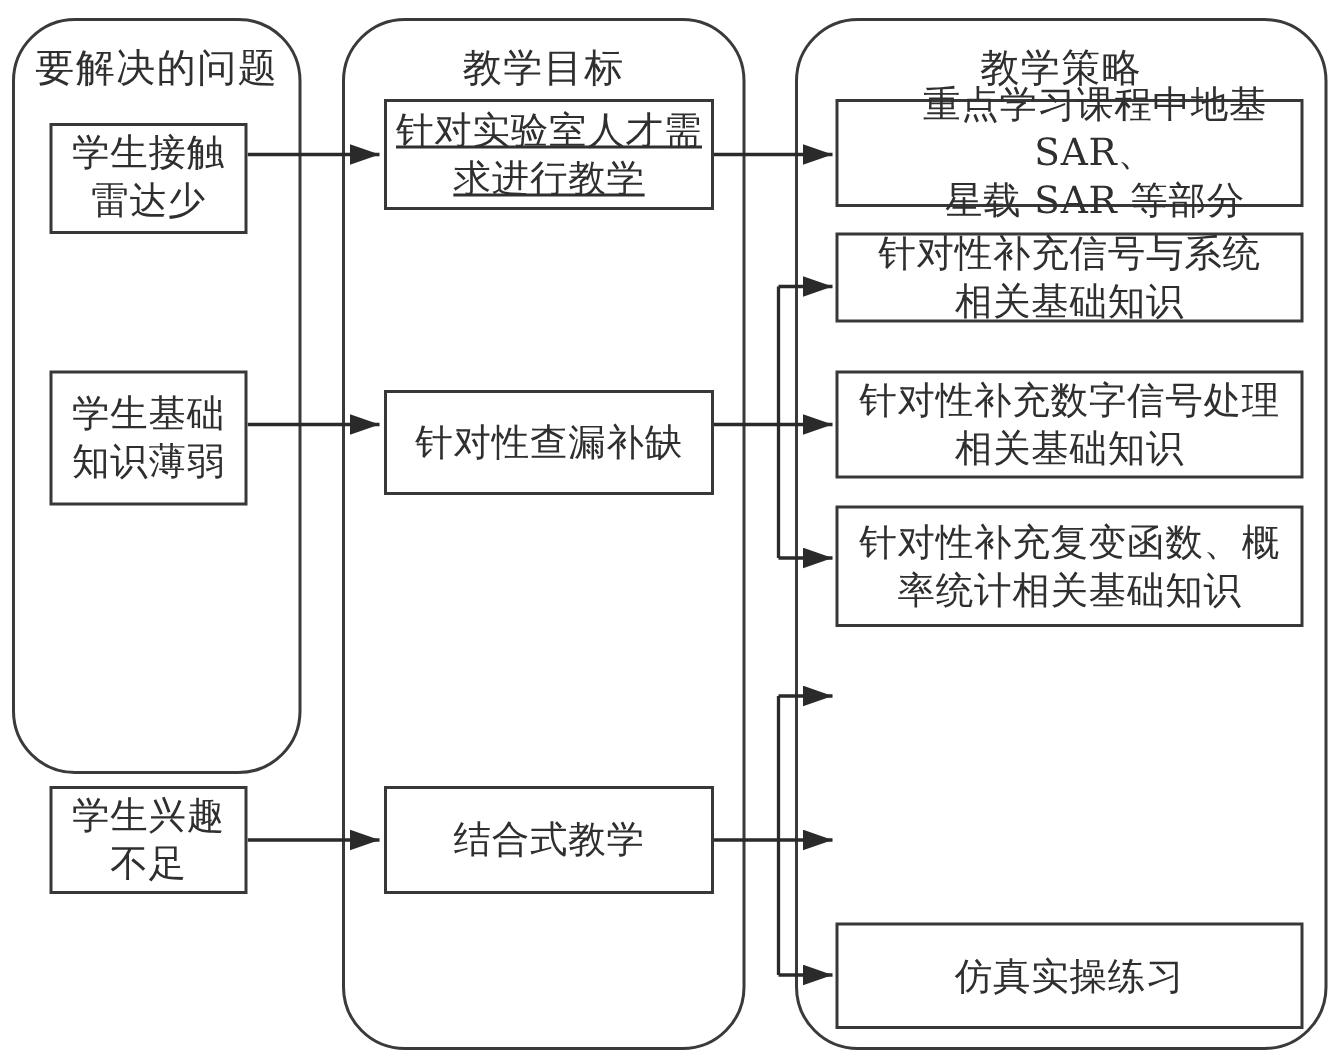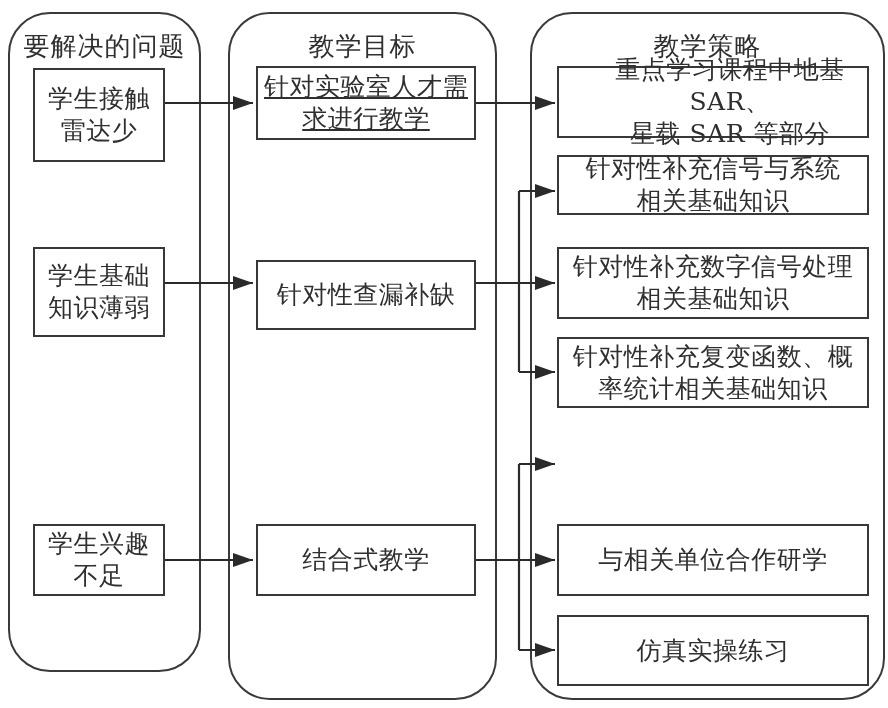--- a/index.html
+++ b/index.html
@@ -52,21 +52,21 @@
     left: 0; top: 0;
     width: 888px; height: 708px;
     pointer-events: none;
   }
 </style>
 </head>
 <body>
 
 <div class="canvas">
 
-  <div class="panel" style="left:8px; top:12px; width:193px; height:660px;">
+  <div class="panel" style="left:8px; top:12px; width:193px; height:504px;">
     <div class="panel-header">要解决的问题</div>
   </div>
   <div class="panel" style="left:228px; top:12px; width:269px; height:688px;">
     <div class="panel-header">教学目标</div>
   </div>
   <div class="panel" style="left:530px; top:12px; width:355px; height:688px;">
     <div class="panel-header">教学策略</div>
   </div>
 
   <svg class="connectors" viewBox="0 0 888 708" xmlns="http://www.w3.org/2000/svg">
@@ -87,36 +87,35 @@
       <path d="M519 372 L555 372" marker-end="url(#arrow)"></path>
 
       <path d="M165 560 L253 560" marker-end="url(#arrow)"></path>
       <path d="M476 560 L555 560" marker-end="url(#arrow)"></path>
       <path d="M519 464 L519 650"></path>
       <path d="M519 464 L555 464" marker-end="url(#arrow)"></path>
       <path d="M519 650 L555 650" marker-end="url(#arrow)"></path>
     </g>
   </svg>
 
-  <div class="node col-l" style="top:68px; height:94px;font-family:Liberation Serif, serif;">学生接触
+  <div class="node col-l" style="top:82px; height:74px;font-family:Liberation Serif, serif;">学生接触
 雷达少</div>
   <div class="node col-l" style="top:247px; height:90px;">学生基础
 知识薄弱</div>
   <div class="node col-l" style="top:524px; height:72px;">学生兴趣
 不足</div>
 
   <div class="node col-m" style="top:66px; height:74px;text-decoration:underline;">针对实验室人才需
 求进行教学</div>
   <div class="node col-m" style="top:260px; height:70px;">针对性查漏补缺</div>
   <div class="node col-m" style="top:524px; height:72px;">结合式教学</div>
 
   <div class="node col-r" style="top:66px; height:72px;padding-left:34px;">重点学习课程中地基 SAR、
 星载 SAR 等部分</div>
   <div class="node col-r" style="top:155px; height:60px;">针对性补充信号与系统
 相关基础知识</div>
   <div class="node col-r" style="top:247px; height:72px;">针对性补充数字信号处理
 相关基础知识</div>
-  <div class="node col-r" style="top:337px; height:71px;">针对性补充复变函数、概
+  <div class="node col-r" style="top:337px; height:81px;">针对性补充复变函数、概
 率统计相关基础知识</div>
-  <div class="node col-r" style="top:524px; height:72px;">与相关单位合作研学</div>
   <div class="node col-r" style="top:615px; height:71px;">仿真实操练习</div>
 
 </div>
 
 </body></html>

